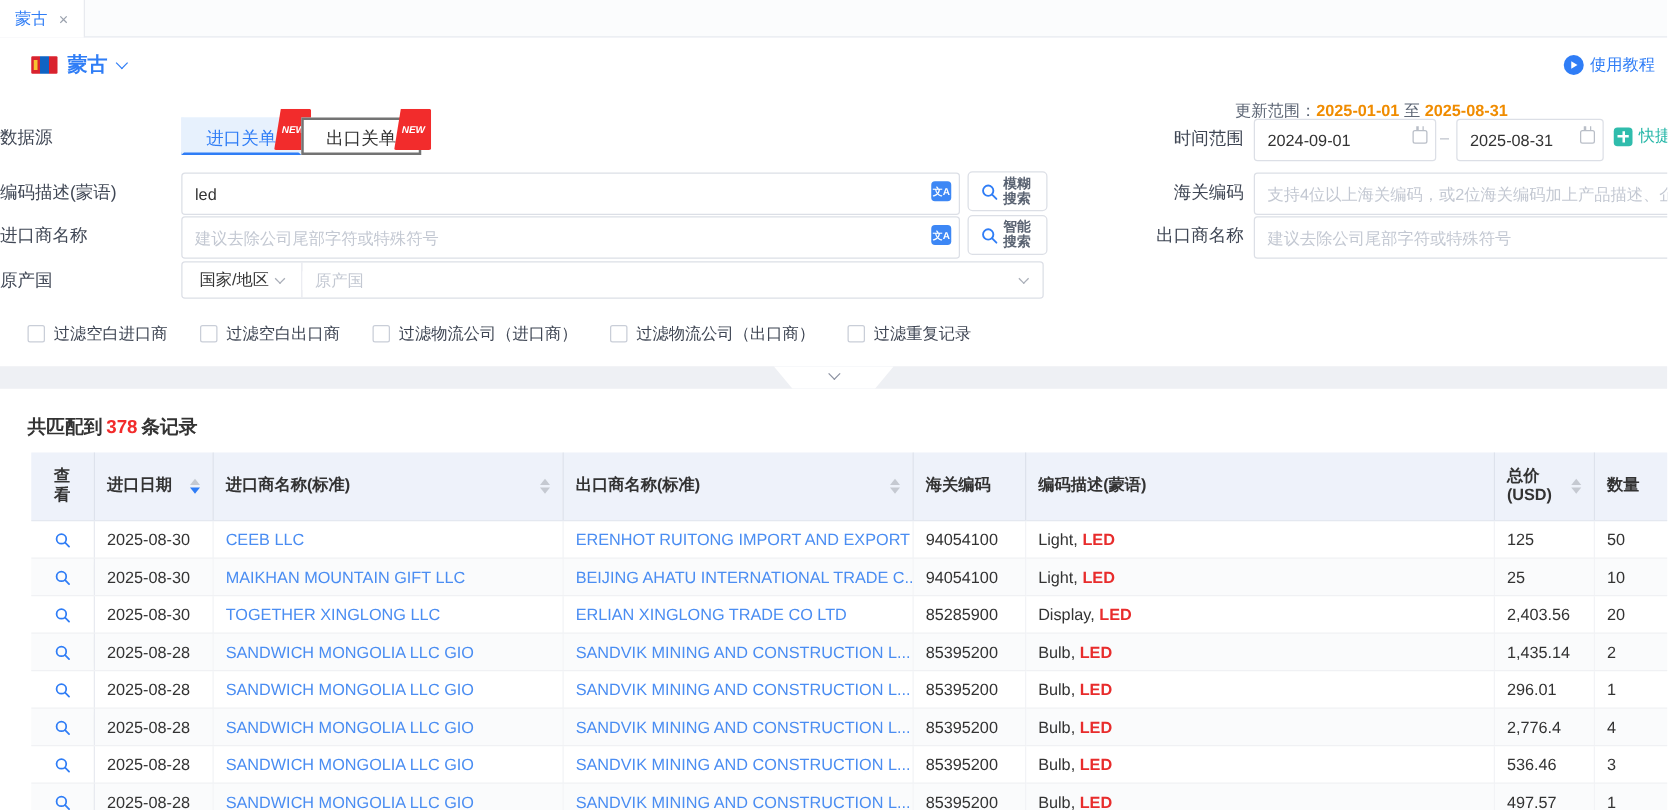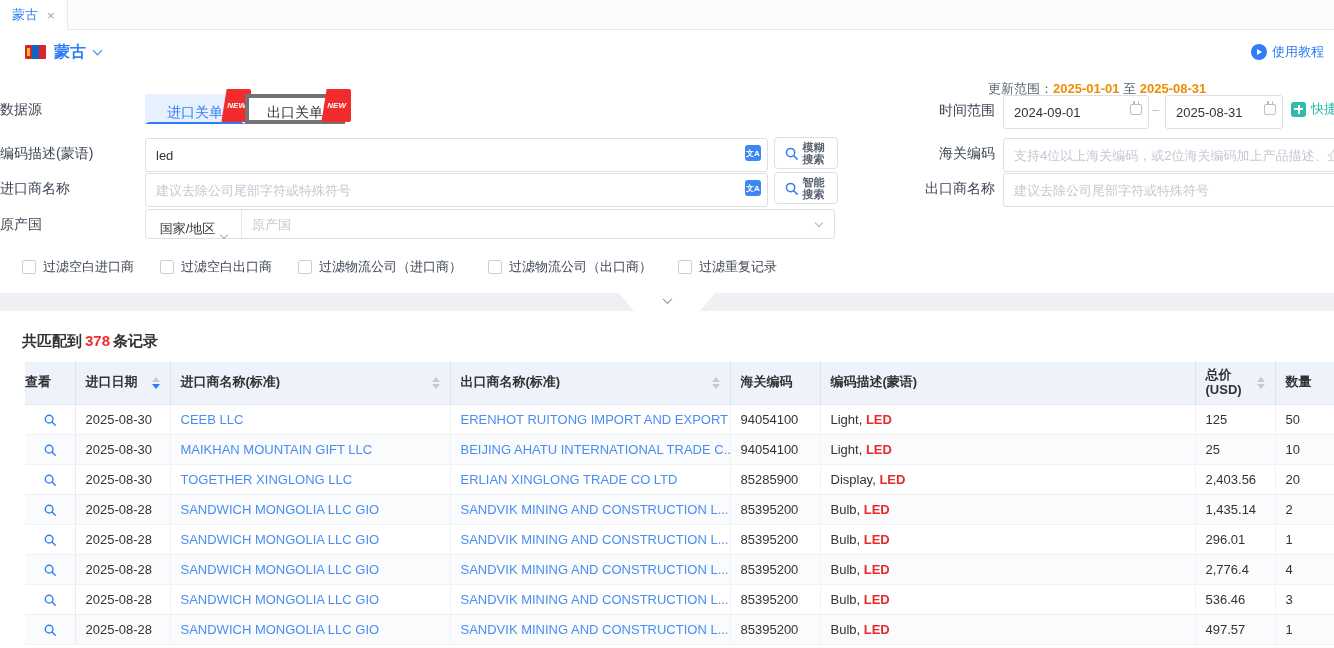--- a/index.html
+++ b/index.html
@@ -32,21 +32,21 @@
 
   
   .f-label { position:absolute; width:135px; text-align:left; font-size:14px; color:#3f4654; line-height:30px; }
   .r-label { position:absolute; width:120px; text-align:right; font-size:14px; color:#3f4654; line-height:30px; }
 
   .update-range { position:absolute; left:988px; top:80px; font-size:13px; color:#5d6675; }
   .update-range b { color:#f08c00; font-weight:bold; }
 
   .src-tabs { position:absolute; left:145px; top:94px; display:flex; }
   .src-tab { position:relative; height:30px; padding:0 18px; line-height:29px; font-size:14px;
-    background:#fff; border:4px solid #737373; cursor:pointer; }
+    background:#fff; border:2px solid #737373; cursor:pointer; }
   .src-tab.active { background:#e7f1fd; color:#2f7df6; border-color:#e7f1fd; border-bottom:2px solid #2f7df6; }
   .badge-new { position:absolute; top:-9px; right:-10px; background:#f22c2c; color:#fff;
     font-size:8px; font-weight:bold; font-style:italic; padding:2px 5px 2px 6px; border-radius:2px;
     clip-path:polygon(18% 0,100% 0,100% 100%,0 100%); }
 
   .inp { height:30px; border:1px solid #dcdfe6; border-radius:3px; background:#fff;
     font-size:13px; color:#333; padding:16px 10px; outline:none; font-family:inherit; }
   .inp::placeholder { color:#c3c8d2; }
   .date-input { position:absolute; top:95px; }
   .cal { position:absolute; right:7px; top:9px; width:12px; height:11px; border:1.2px solid #b9bec7; border-radius:2px; }
@@ -65,21 +65,21 @@
     border-radius:3px; color:#fff; font-size:8px; font-weight:bold; display:flex; align-items:center;
     justify-content:center; letter-spacing:0; cursor:pointer; }
   .mode-btn { position:absolute; left:774px; width:64px; height:32px; border:1px solid #dcdfe6;
     border-radius:4px; background:#fff; display:flex; align-items:center; justify-content:center;
     gap:4px; cursor:pointer;font-weight:bold; }
   .mode-text { width:26px; font-size:11px; line-height:1.1; color:#5a6372; word-break:break-all; }
 
   .origin-box { position:absolute; left:145px; top:209px; width:690px; height:30px;
     border:1px solid #dcdfe6; border-radius:3px; display:flex; align-items:center; }
   .origin-select { width:96px; height:100%; border-right:1px solid #e6e8ee; display:flex;
-    align-items:flex-end; justify-content:center; gap:6px; font-size:13px; color:#333; cursor:pointer; }
+    align-items:center; justify-content:center; gap:6px; font-size:13px; color:#333; cursor:pointer; }
   .chev-sm { display:inline-block; width:6px; height:6px; border-right:1.3px solid #a9aeb8;
     border-bottom:1.3px solid #a9aeb8; transform:rotate(45deg); margin-top:-3px; }
   .origin-input { flex:1; border:none; outline:none; font-size:13px; padding:0 10px; color:#333; font-family:inherit; }
   .origin-input::placeholder { color:#c3c8d2; }
   .origin-box .chev-end { margin-right:12px; }
 
   .cb-row { position:absolute; left:22px; top:258px; display:flex; gap:26px; }
   .cb { display:flex; align-items:center; gap:7px; cursor:pointer; }
   .cbbox { width:14px; height:14px; border:1px solid #c9ced8; border-radius:2px; background:#fff; }
   .cbl { font-size:13px; color:#3f4654; }
@@ -94,21 +94,21 @@
   .results { position:absolute; left:22px; top:332px; font-size:15px; font-weight:bold; color:#333; }
   .results .cnt { color:#f22c2c; padding:0 3px; }
 
   
   .tbl-wrap { position:absolute; left:25px; top:362px; width:1340px; }
   table { border-collapse:collapse; table-layout:fixed; width:1340px; font-size:13px; }
   col.c1{width:50px} col.c2{width:95px} col.c3{width:280px} col.c4{width:280px}
   col.c5{width:90px} col.c6{width:375px} col.c7{width:80px} col.c8{width:90px}
   thead th { background:#eef2fa; height:42px; font-size:13px; font-weight:bold; color:#333;
     text-align:left; padding:0 10px; border-right:1px solid #dde2ec; border-bottom:1px solid #e4e8f0; }
-  thead th:first-child { text-align:center; padding:0; }
+  thead th:first-child { text-align:center; padding:12px; }
   .thw { display:flex; align-items:center; }
   .thl { white-space:pre-line; line-height:1.15; }
   .carets { display:inline-flex; flex-direction:column; gap:2px; margin-left:auto; padding-left:6px; cursor:pointer; }
   .cu { width:0; height:0; border-left:4px solid transparent; border-right:4px solid transparent;
     border-bottom:5px solid #c5c9d1; }
   .cd { width:0; height:0; border-left:4px solid transparent; border-right:4px solid transparent;
     border-top:5px solid #c5c9d1; } .cd.on { border-top-color:#2f7df6; }
   tbody td { height:30px; padding:0 10px; border-bottom:1px solid #f0f1f4; border-right:1px solid #f2f3f6;
     color:#333; white-space:nowrap; overflow:hidden; }
   tbody tr:nth-child(even) td { background:#fafbfc; }

